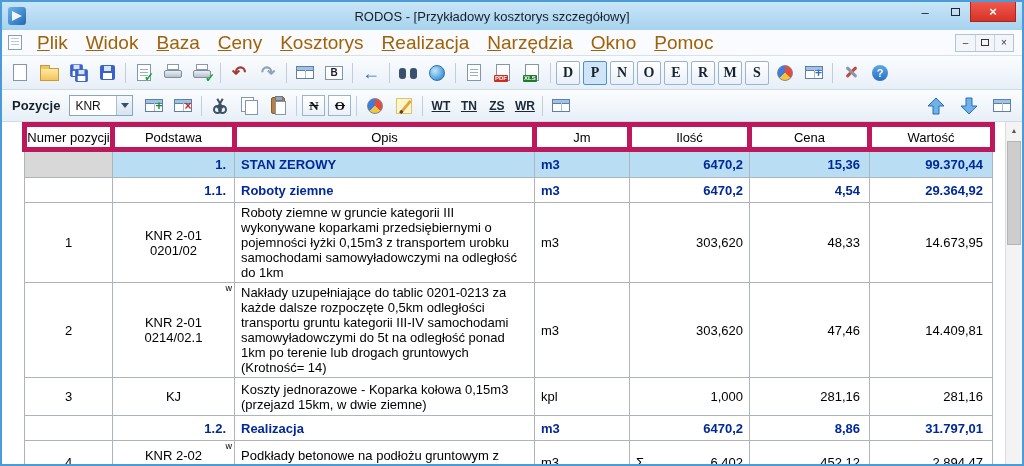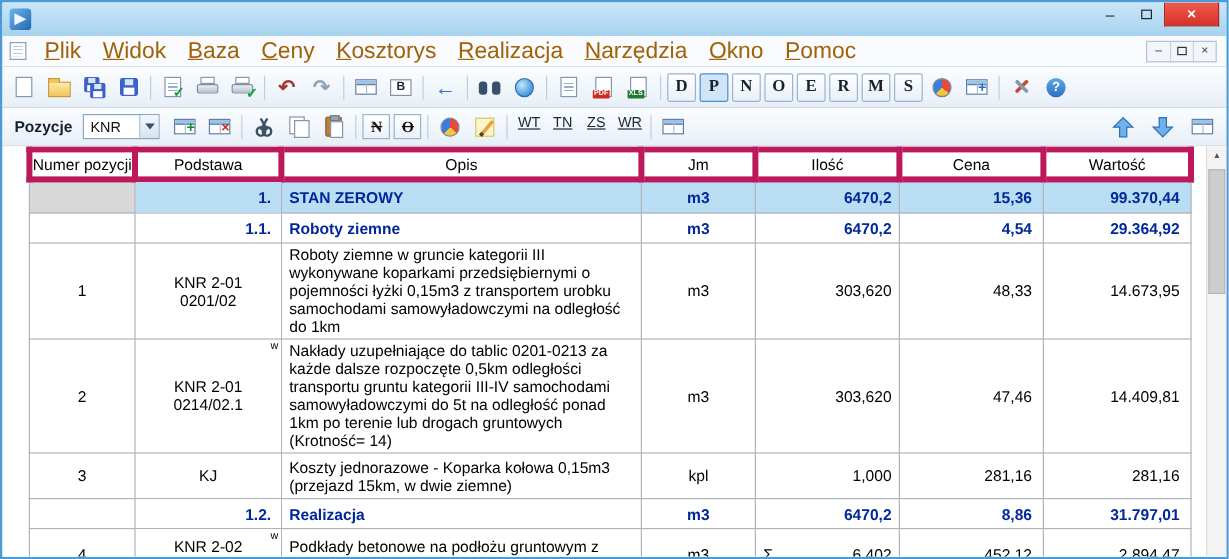--- a/index.html
+++ b/index.html
@@ -84,34 +84,34 @@
   .i-scissors .handles::before { left:1px; } .i-scissors .handles::after { right:1px; }
   .i-copy { width:17px; height:17px; position:relative; }
   .i-copy::before { content:""; position:absolute; left:0; top:0; width:11px; height:13px; background:#fff; border:1px solid #8496ac; }
   .i-copy::after { content:""; position:absolute; left:4px; top:3px; width:11px; height:13px; background:#fff; border:1px solid #8496ac; }
   .i-paste { width:14px; height:17px; background:#b9813d; border:1px solid #8a5f2a; border-radius:2px; position:relative; }
   .i-paste::before { content:""; position:absolute; top:-2px; left:3px; width:6px; height:3px; background:#9aa6b2; border:1px solid #6c7885; }
   .i-paste::after { content:""; position:absolute; right:-2px; bottom:-2px; width:9px; height:12px; background:#fff; border:1px solid #8496ac; }
   .no-btn { width:23px; height:21px; border:1px solid #9ab4d0; background:linear-gradient(#fff,#eaf1f8); font-family:"Liberation Serif", serif; font-weight:bold; font-size:13px; color:#111; display:flex; align-items:center; justify-content:center; text-decoration:line-through; margin:0 1px; }
   .i-edit { width:16px; height:16px; background:#fdf6cd; border:1px solid #d8c56a; position:relative; }
   .i-edit::after { content:""; position:absolute; width:3px; height:13px; background:#e8a23c; border-bottom:3px solid #55402a; transform:rotate(40deg); left:7px; top:0; }
-  .wtbtn { min-width:27px; height:22px; display:flex; justify-content:center; font-size:12px; font-weight:normal; color:#1c2835; }
+  .wtbtn { min-width:27px; height:22px; display:flex; align-items:center; justify-content:center; font-size:12px; font-weight:bold; color:#1c2835; }
   .wtbtn span { text-decoration:underline; }
   .rightset { margin-left:auto; display:flex; align-items:center; gap:5px; margin-right:2px; }
   .arrowsvg { display:block; }
 
   
   .table-area { position:relative; height:342px; overflow:hidden; background:#fff; }
   table.grid { border-collapse:collapse; table-layout:fixed; width:968px; margin-left:20px; }
   .grid th { background:#fff; font-weight:normal; font-size:13px; color:#000; border:5px solid #be185d; height:25px; }
   .grid td { border:1px solid #aeb4bb; font-size:13px; padding:2px 6px; vertical-align:middle; line-height:15px; }
   .c-numer { text-align:center; }
   .c-podstawa { text-align:center; position:relative; }
   .c-podstawa .pod { white-space:pre-line; }
-  .c-jm { text-align:center; }
+  .c-jm { }
   .c-cena, .c-wartosc { text-align:right; padding-right:9px !important; }
   .iwrap { display:flex; align-items:flex-end; }
   .iwrap .sigma { flex:1; text-align:left; }
   .iwrap .val { margin-left:auto; }
   .marker { position:absolute; top:0; right:2px; font-size:9px; font-weight:normal; color:#000; line-height:10px; }
   .r-lvl1 { height:28px; } .r-lvl1 td { background:#b9ddf3; color:#00289a; font-weight:bold; }
   .r-lvl1 td.c-numer { background:#d8d8d8; }
   .r-lvl2 { height:25px; } .r-lvl2 td { background:#fff; color:#00289a; font-weight:bold; }
   .r-lvl1 .c-podstawa, .r-lvl2 .c-podstawa { text-align:right; padding-right:8px; }
   .r-item td { background:#fff; color:#000; }
@@ -122,20 +122,21 @@
   .vs-up { height:17px; display:flex; align-items:center; justify-content:center; font-size:7px; color:#555; background:#f3f3f3; }
   .vs-thumb { position:absolute; top:19px; left:1px; right:1px; height:104px; background:#cdcdcd; border:1px solid #b5b5b5; }
 </style>
 </head>
 <body>
 
 <div class="window">
 
   <div class="titlebar">
     <span class="appicon"></span>
+    <span class="titletext">RODOS - [Przykładowy kosztorys szczegółowy]</span>
     <div class="winbtns">
       <span class="wbtn">
           <span>–</span>
         </span>
       <span class="wbtn">
           <span class="maxbox"></span>
         </span>
       <span class="wbtn close">
           <span>×</span>
         </span>

